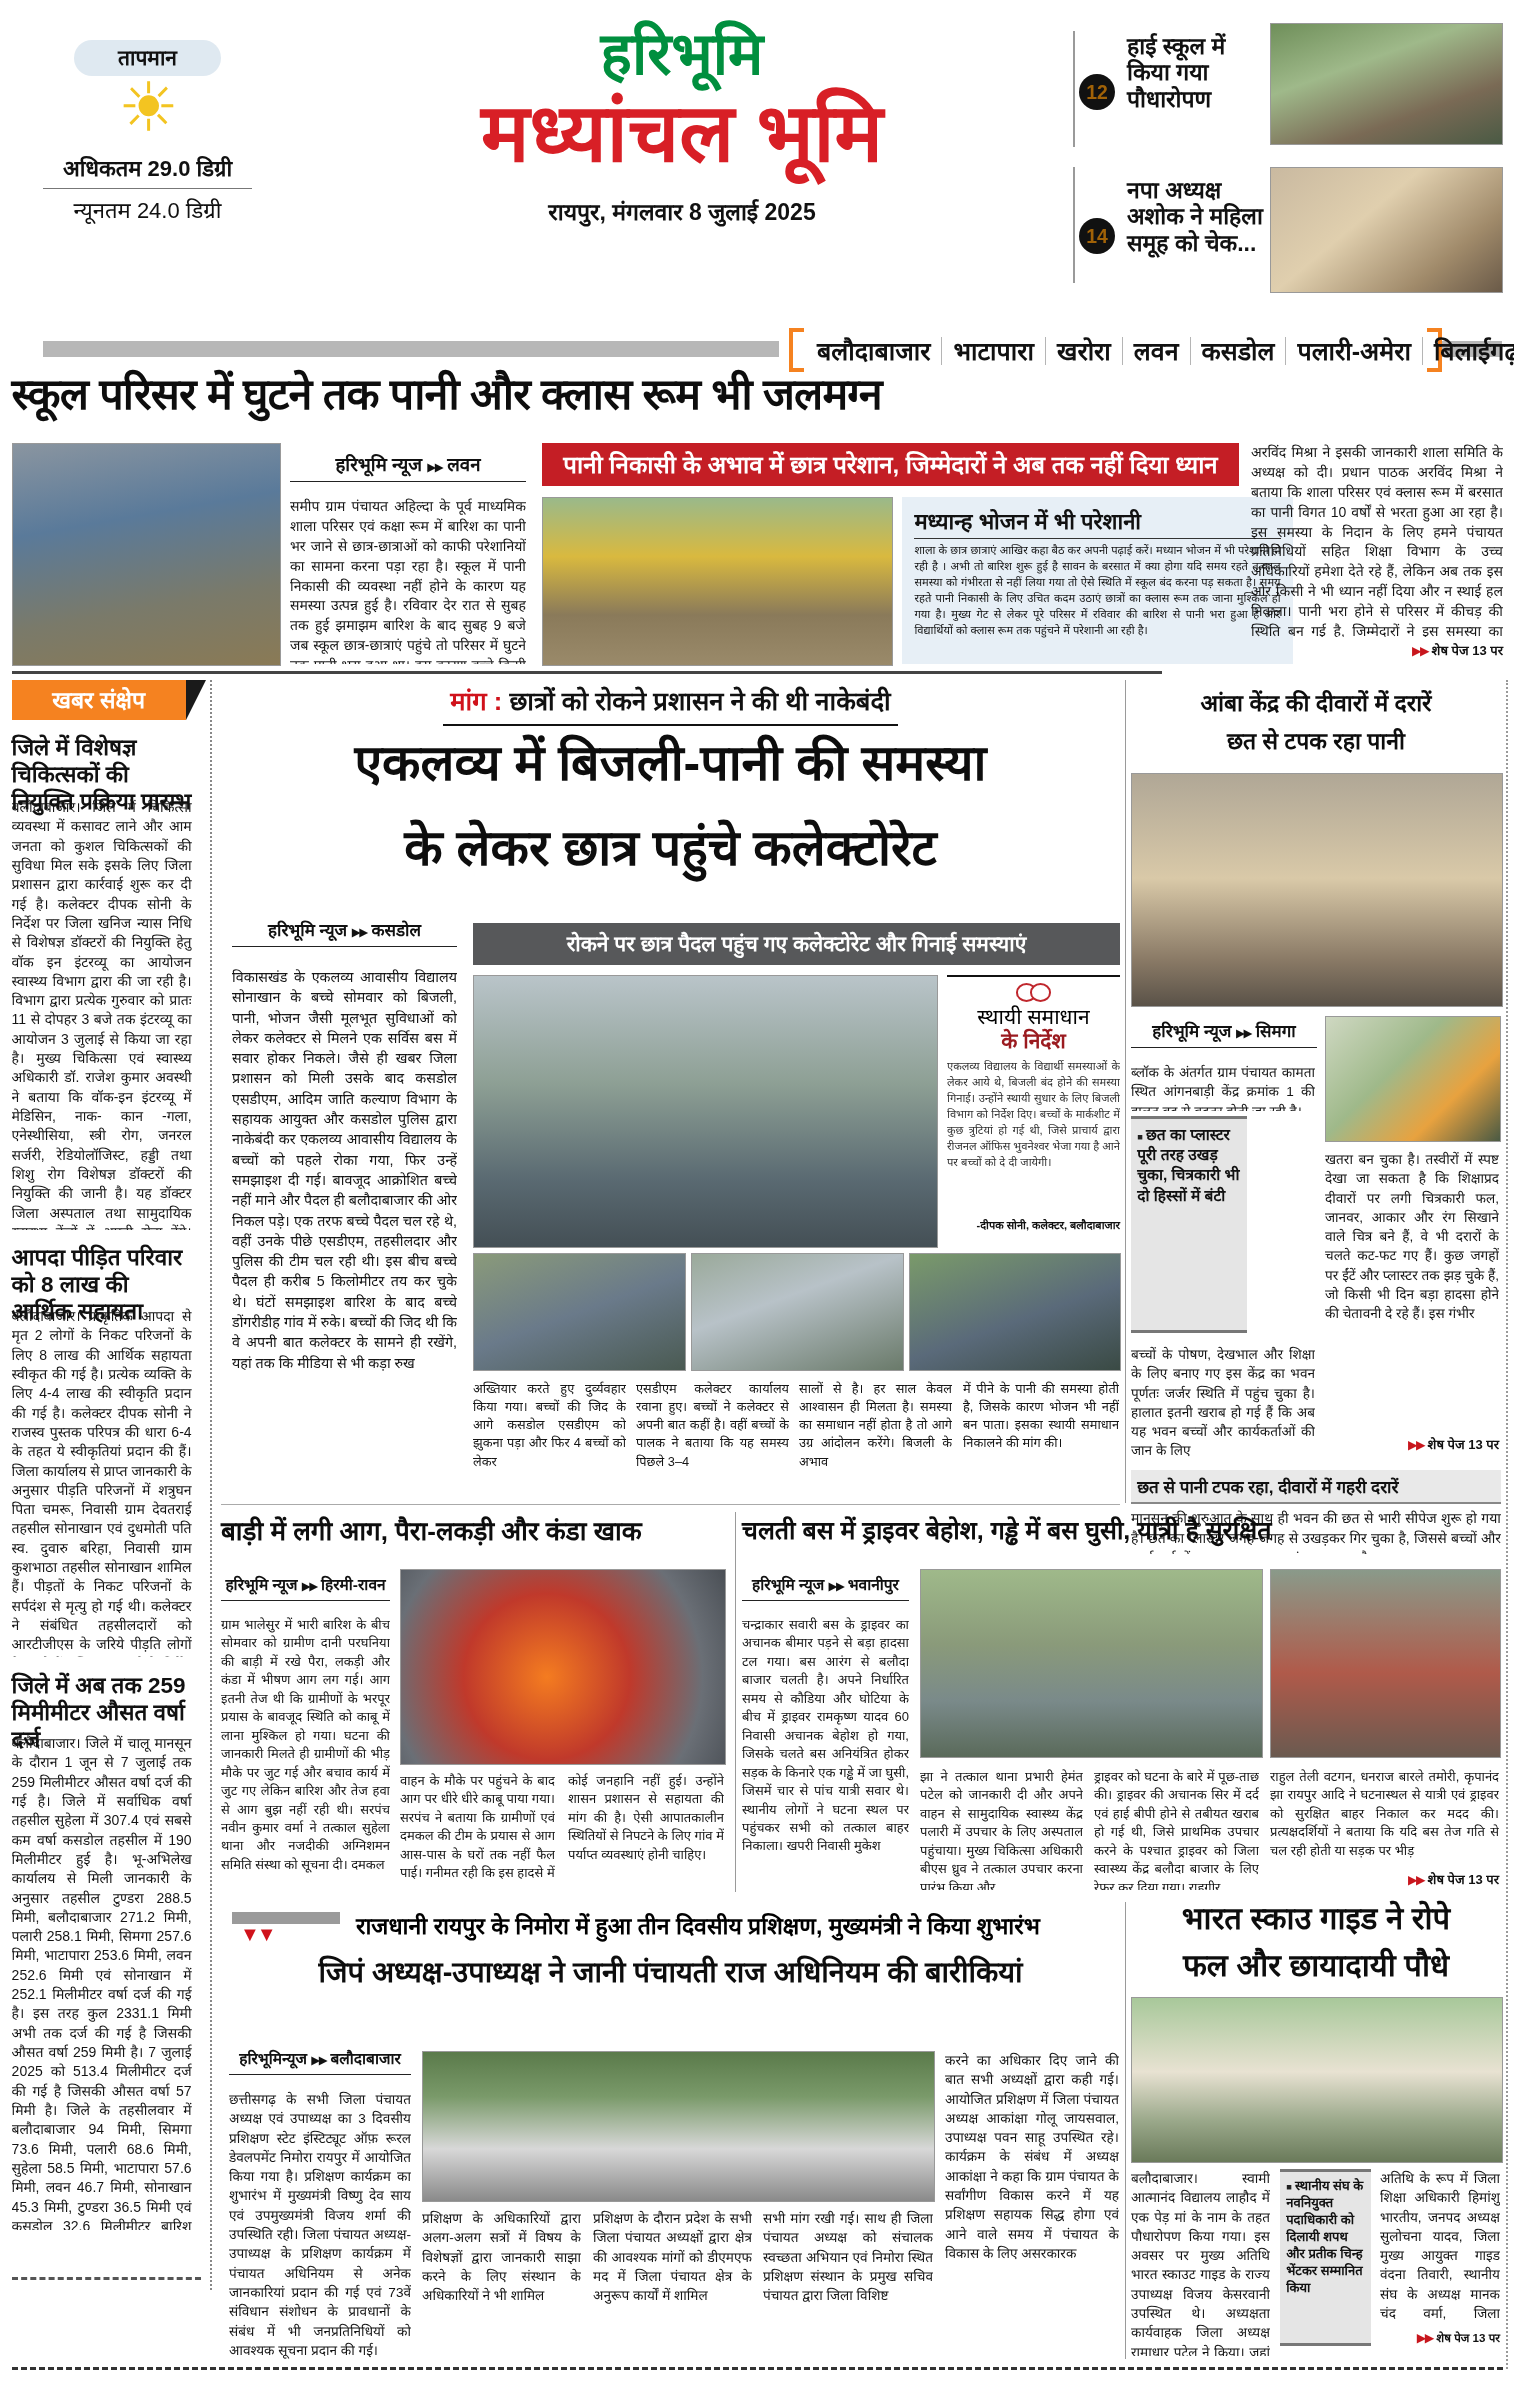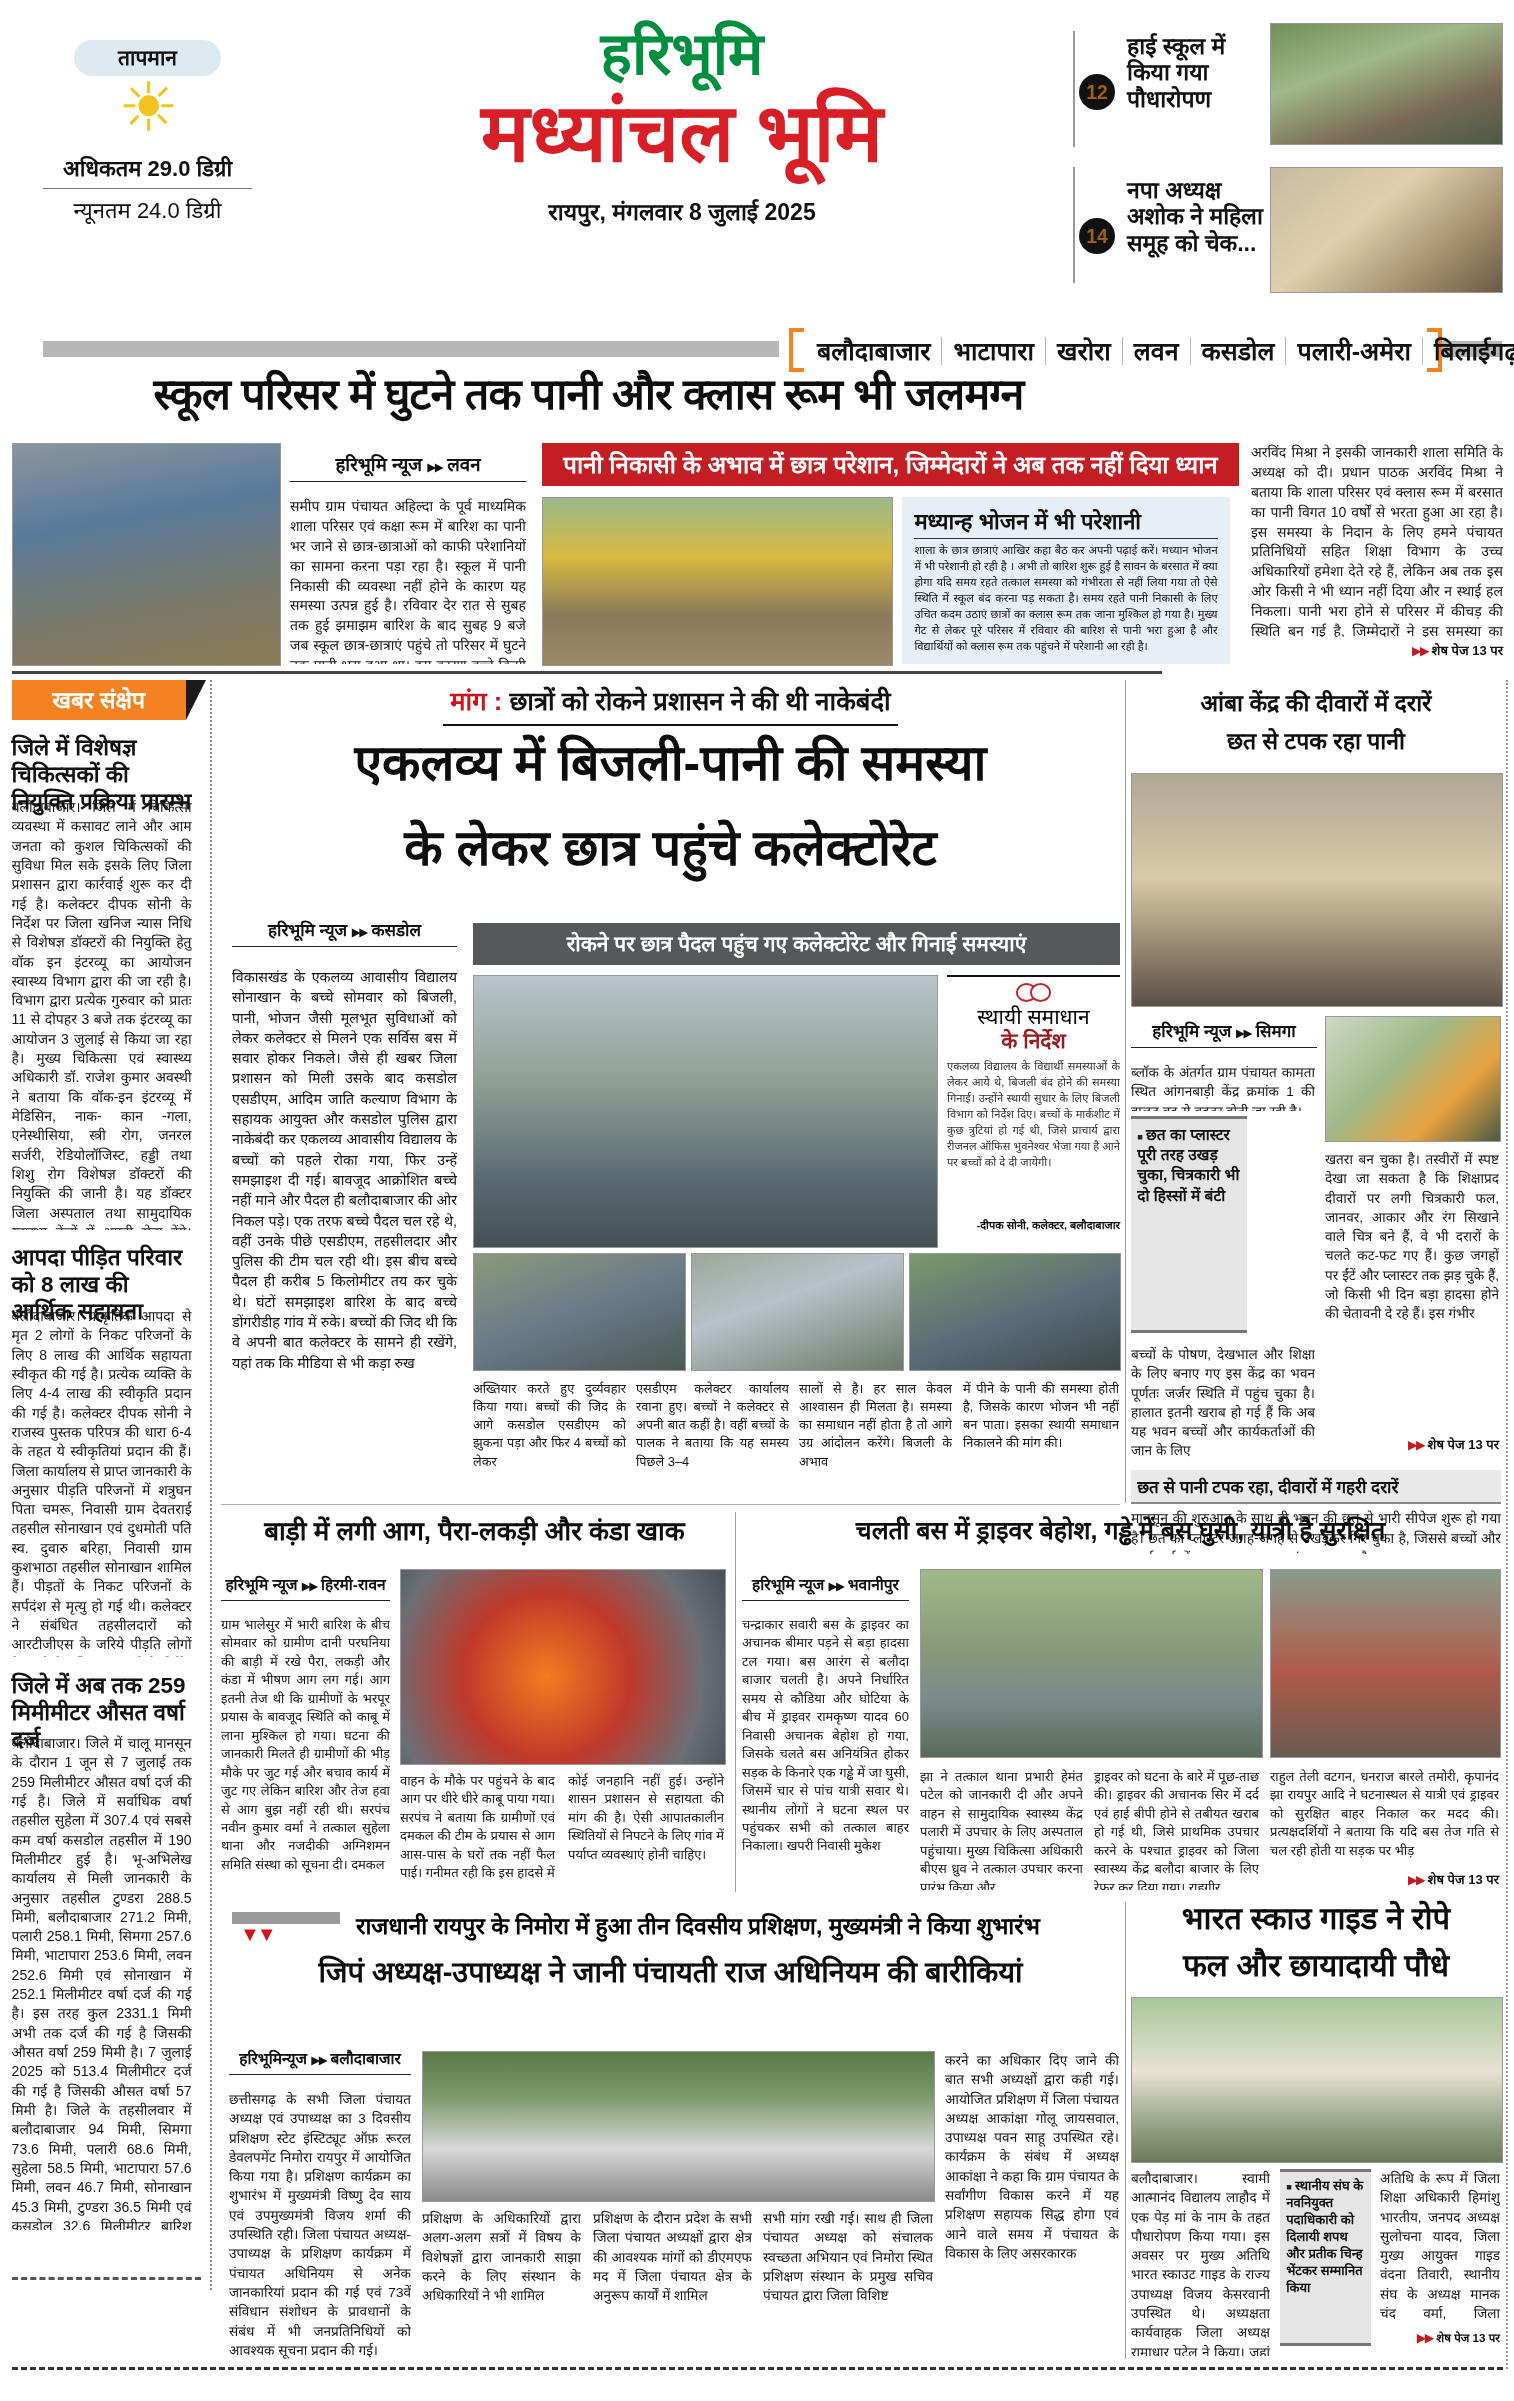--- a/index.html
+++ b/index.html
@@ -6,21 +6,21 @@
   #page{position:relative;width:1514px;height:2401px;background:#fff;overflow:hidden;
         font-family:"Liberation Sans","DejaVu Sans",sans-serif;color:#111;}
   .abs{position:absolute;}
   .photo{background:#ccc;border:0.8px solid #999;}
   .body{font-size:13px;line-height:1.42;text-align:justify;overflow:hidden;color:#151515;}
   .byline{text-align:center;font-weight:bold;font-size:18.6px;border-bottom:1.5px solid #222;padding-bottom:4.6px;}
   .barrow{color:#111;font-size:11.6px;letter-spacing:-1.5px;}
   .rarrow{color:#c8161d;font-size:12.4px;letter-spacing:-1.5px;}
   .contmark{font-weight:bold;font-size:13px;}
   .nowrap{white-space:nowrap;}
-  .hl{font-weight:900;color:#0d0d0d;text-align:center;}
+  .hl{font-weight:900;color:#0d0d0d;}
   .center{text-align:center;}
   .pullbox{background:#e5e5e5;border-top:3.1px solid #777;border-bottom:3.1px solid #777;padding:6.2px 6.2px;font-weight:bold;line-height:1.3;}
   .bullet{color:#222;font-size:9.3px;margin-right:3.1px;}
   .vline{border-left:0.8px solid #9a9a9a;}
   .dotv{border-left:2.3px dotted #999;}
   .qcirc{display:inline-block;width:17px;height:14.7px;border:2.3px solid #c0272d;border-radius:50%;background:#fff;}
   .qcirc2{margin-left:-7px;}
   .loc{font-weight:bold;font-size:25px;padding:0 11px;}
   .loc + .loc{border-left:1.5px solid #b5b5b5;}
   .badge{background:#111;color:#a16207;border-radius:50%;width:36px;height:36px;line-height:36px;text-align:center;font-size:19.4px;font-weight:bold;}
@@ -64,21 +64,21 @@
   <div class="abs byline" style="left:290px;top:451px;width:236px;">
     <span>हरिभूमि न्यूज</span>
     <span class="barrow">▶▶</span>
     <span>लवन</span>
   </div>
   <div class="abs body" style="left:290px;top:497px;width:236px;height:167px;font-size:14px;">समीप ग्राम पंचायत अहिल्दा के पूर्व माध्यमिक शाला परिसर एवं कक्षा रूम में बारिश का पानी भर जाने से छात्र-छात्राओं को काफी परेशानियों का सामना करना पड़ा रहा है। स्कूल में पानी निकासी की व्यवस्था नहीं होने के कारण यह समस्या उत्पन्न हुई है। रविवार देर रात से सुबह तक हुई झमाझम बारिश के बाद सुबह 9 बजे जब स्कूल छात्र-छात्राएं पहुंचे तो परिसर में घुटने तक पानी भरा हुआ था। इस कारण बच्चे किसी तरह क्लास रूम तक पहुंचे। प्रधान पाठक</div>
 
   <div class="abs center nowrap" style="left:542px;top:443px;width:697px;height:43px;background:#c41e25;color:#fff;font-weight:bold;font-size:24px;line-height:43px;">पानी निकासी के अभाव में छात्र परेशान, जिम्मेदारों ने अब तक नहीं दिया ध्यान</div>
   <div class="abs photo" style="left:542px;top:497px;width:349px;height:167px;background:linear-gradient(180deg,#9ab98a 0%,#d9b93f 35%,#8a7a5a 70%,#9a8a6a 100%);"></div>
 
-  <div class="abs" style="left:902px;top:497px;width:328px;height:167px;background:#e7eff6;padding:7.7px 12.4px;box-sizing:border-box;">
+  <div class="abs" style="left:902px;top:497px;width:391px;height:167px;background:#e7eff6;padding:7.7px 12.4px;box-sizing:border-box;">
     <div style="font-size:22px;font-weight:900;border-bottom:1.5px solid #333;padding-bottom:3.1px;margin-bottom:4.6px;">मध्यान्ह भोजन में भी परेशानी</div>
     <div class="body" style="font-size:11.2px;height:112px;">शाला के छात्र छात्राएं आखिर कहा बैठ कर अपनी पढ़ाई करें। मध्यान भोजन में भी परेशानी हो रही है । अभी तो बारिश शुरू हुई है सावन के बरसात में क्या होगा यदि समय रहते तत्काल समस्या को गंभीरता से नहीं लिया गया तो ऐसे स्थिति में स्कूल बंद करना पड़ सकता है। समय रहते पानी निकासी के लिए उचित कदम उठाएं छात्रों का क्लास रूम तक जाना मुश्किल हो गया है। मुख्य गेट से लेकर पूरे परिसर में रविवार की बारिश से पानी भरा हुआ है और विद्यार्थियों को क्लास रूम तक पहुंचने में परेशानी आ रही है।</div>
   </div>
 
   <div class="abs body" style="left:1251px;top:443px;width:252px;height:194px;font-size:14px;">अरविंद मिश्रा ने इसकी जानकारी शाला समिति के अध्यक्ष को दी। प्रधान पाठक अरविंद मिश्रा ने बताया कि शाला परिसर एवं क्लास रूम में बरसात का पानी विगत 10 वर्षों से भरता हुआ आ रहा है। इस समस्या के निदान के लिए हमने पंचायत प्रतिनिधियों सहित शिक्षा विभाग के उच्च अधिकारियों हमेशा देते रहे हैं, लेकिन अब तक इस ओर किसी ने भी ध्यान नहीं दिया और न स्थाई हल निकला। पानी भरा होने से परिसर में कीचड़ की स्थिति बन गई है, जिम्मेदारों ने इस समस्या का समाधान करने के</div>
   <div class="abs" style="left:1251px;top:641px;width:252px;text-align:right;">
     <span class="rarrow">▶▶</span>
     <span class="contmark">शेष पेज 13 पर</span>
   </div>
 

